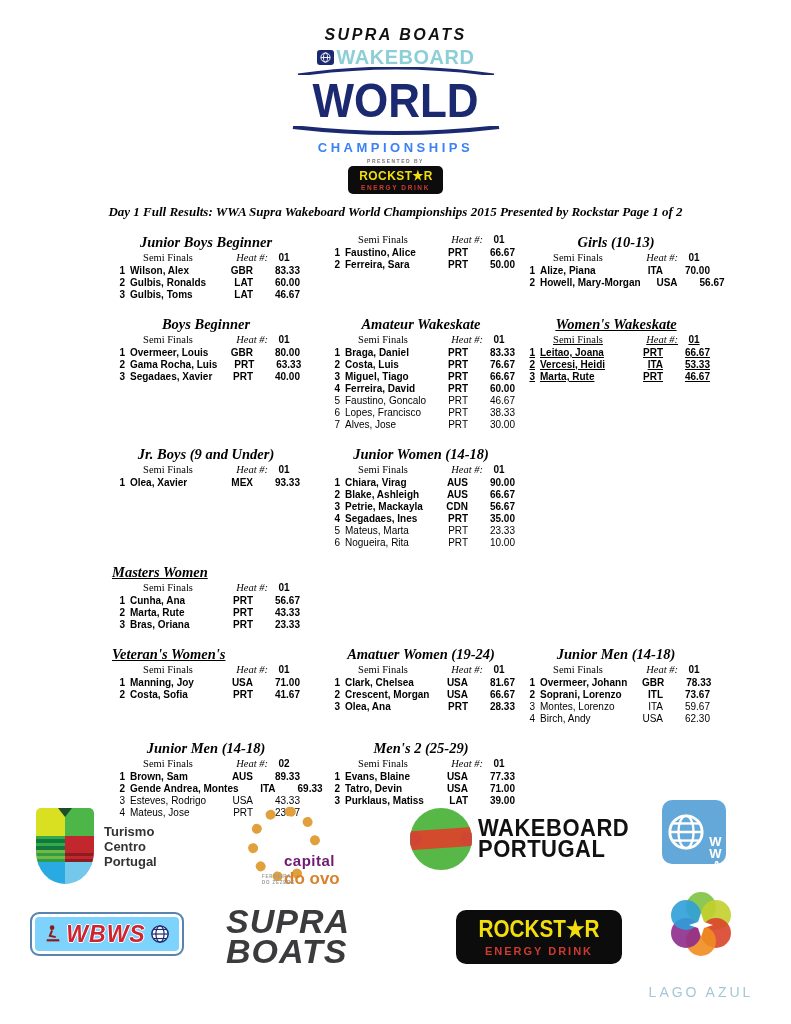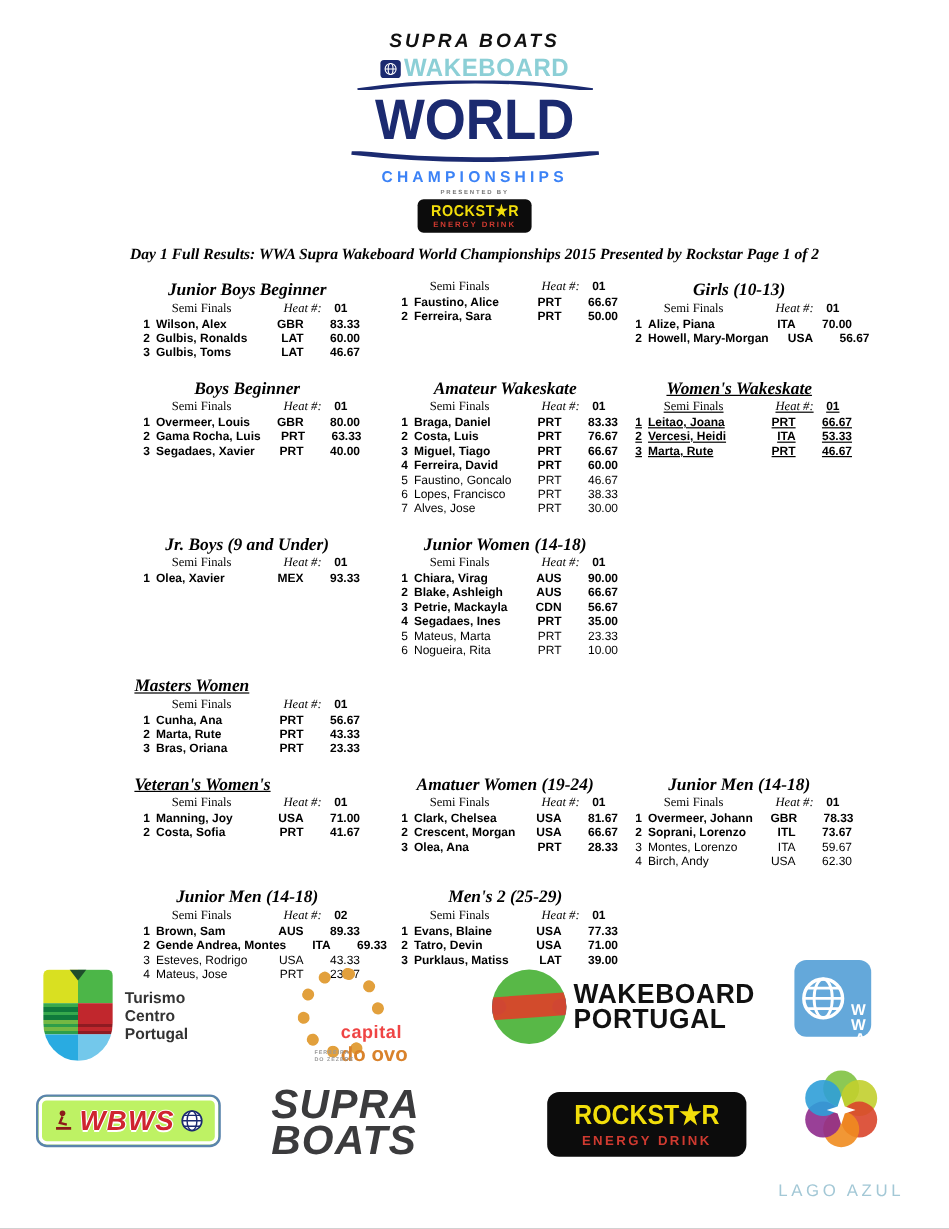--- a/index.html
+++ b/index.html
@@ -56,38 +56,38 @@
   .ts-wedge{left:50%;top:54px;width:50%;height:22px;background:rgba(255,255,255,.35);border-radius:0 0 100% 0;}
   .ts-notch{left:50%;top:0;transform:translateX(-50%);width:0;height:0;
             border-left:7px solid transparent;border-right:7px solid transparent;border-top:9px solid #1e4d2b;}
   .turismo-text{font:700 13px "Liberation Sans",sans-serif;color:#333;line-height:15px;}
 
   
   .capital{width:135px;height:95px;}
   .ovo-ring{position:absolute;left:8px;top:0;width:52px;height:56px;border:10px dotted #e2a03c;border-radius:50%;transform:rotate(12deg);}
   .ovo-gap{position:absolute;right:-12px;top:24px;width:22px;height:20px;background:#fff;}
   .ovo-text{position:absolute;left:44px;top:46px;line-height:1;}
-  .ovo-main{font:700 15px "Liberation Sans",sans-serif;color:#ef4444;letter-spacing:.5px;}
+  .ovo-main{font:700 15px "Liberation Sans",sans-serif;color:#701a75;letter-spacing:.5px;}
   .ovo-main2{font:800 17px "Liberation Sans",sans-serif;color:#d9822b;}
   .ovo-sub{position:absolute;left:-22px;top:22px;font:700 4.5px "Liberation Sans",sans-serif;color:#9a9a9a;letter-spacing:.8px;line-height:6px;}
 
   
   .wkpt{display:flex;align-items:center;gap:6px;}
   .wkpt-ball{position:relative;width:62px;height:62px;border-radius:50%;overflow:hidden;background:#58b847;}
   .wkpt-ball .band{position:absolute;left:-3px;top:21px;width:70px;height:19px;background:#d9452b;transform:rotate(-4deg);opacity:.95;}
   .wkpt-ball .blue1{position:absolute;left:-4px;top:24px;width:16px;height:14px;background:#2f5fc4;border-radius:50%;opacity:.85;}
   .wkpt-ball .blue2{position:absolute;right:-4px;top:24px;width:16px;height:14px;background:#2f5fc4;border-radius:50%;opacity:.85;}
   .wkpt-text{font:900 22px "Liberation Sans",sans-serif;color:#111;line-height:20px;letter-spacing:.5px;transform:scaleY(1.05);}
 
   
   .wwa-big{width:64px;height:64px;background:#64a8da;border-radius:10px;display:flex;align-items:center;justify-content:center;gap:2px;}
   .wwa-letters{width:15px;font:900 13px "Liberation Sans",sans-serif;color:#fff;line-height:12px;word-break:break-all;text-align:right;margin-top:44px;}
 
   
-  .wbws{width:150px;height:40px;background:#bef264;border:2px solid #5a84ad;border-radius:9px;
+  .wbws{width:150px;height:40px;background:#7dd3fc;border:2px solid #5a84ad;border-radius:9px;
         box-shadow:inset 0 0 0 3px #fff;display:flex;align-items:center;justify-content:center;gap:4px;}
   .wbws-text{font:italic 900 23px "Liberation Sans",sans-serif;color:#cf2430;letter-spacing:1px;
              text-shadow:-1px 0 #fff,1px 0 #fff,0 -1px #fff,0 1px #fff;}
 
   
   .supra-bottom{font:italic 900 34px "Liberation Sans",sans-serif;color:#3b3b3d;line-height:30px;letter-spacing:1px;}
 
   
   .rockstar-big{width:150px;background:#0c0c0c;border-radius:10px;padding:6px 8px 7px;text-align:center;}
   .rs-big-main{font:900 23px "Liberation Sans",sans-serif;color:#f2de0a;transform:scaleX(.9);letter-spacing:0;}

